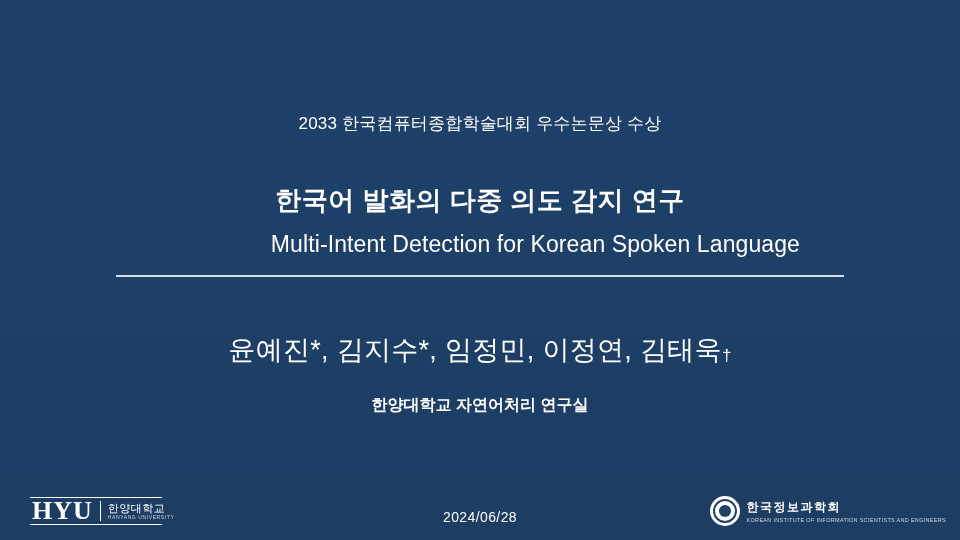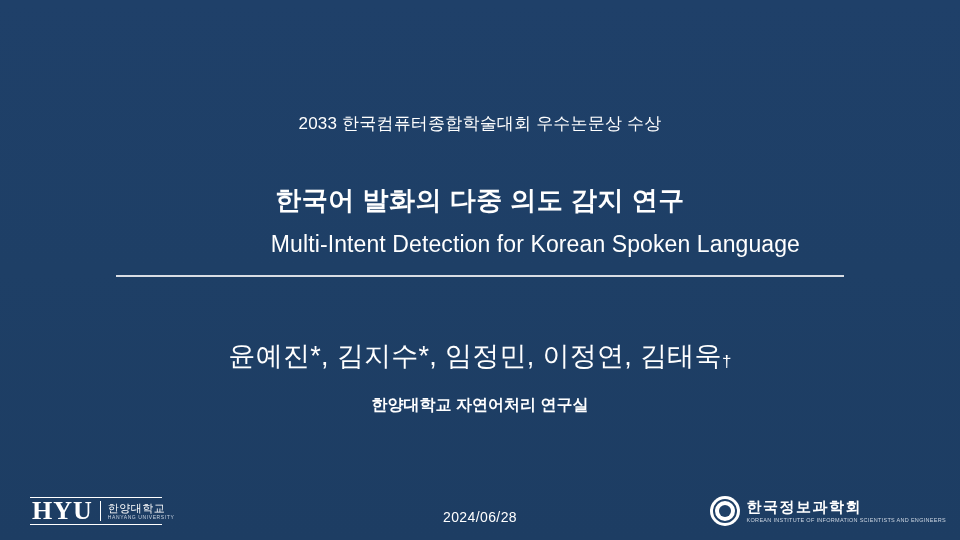--- a/index.html
+++ b/index.html
@@ -64,21 +64,20 @@
   .authors {
     position: absolute;
     top: 332px;
     left: 0;
     width: 960px;
     text-align: center;
     color: #ffffff;
     font-size: 27px;
     font-weight: 400;
     letter-spacing: 0.3px;
-    margin-top: 6px;
   }
   .authors sup {
     font-size: 17px;
     vertical-align: baseline;
     position: relative;
     top: 2px;
   }
   .affiliation {
     position: absolute;
     top: 395px;
@@ -188,21 +187,21 @@
     border-radius: 50%;
     background: #1f4067;
   }
   .kiise-text {
     display: flex;
     flex-direction: column;
     justify-content: center;
   }
   .kiise-ko {
     color: #ffffff;
-    font-size: 15px;
+    font-size: 12px;
     font-weight: bold;
     letter-spacing: 1.5px;
     line-height: 18px;
   }
   .kiise-en {
     color: #cdd6e2;
     font-size: 5.5px;
     letter-spacing: 0.3px;
     line-height: 8px;
     white-space: nowrap;

